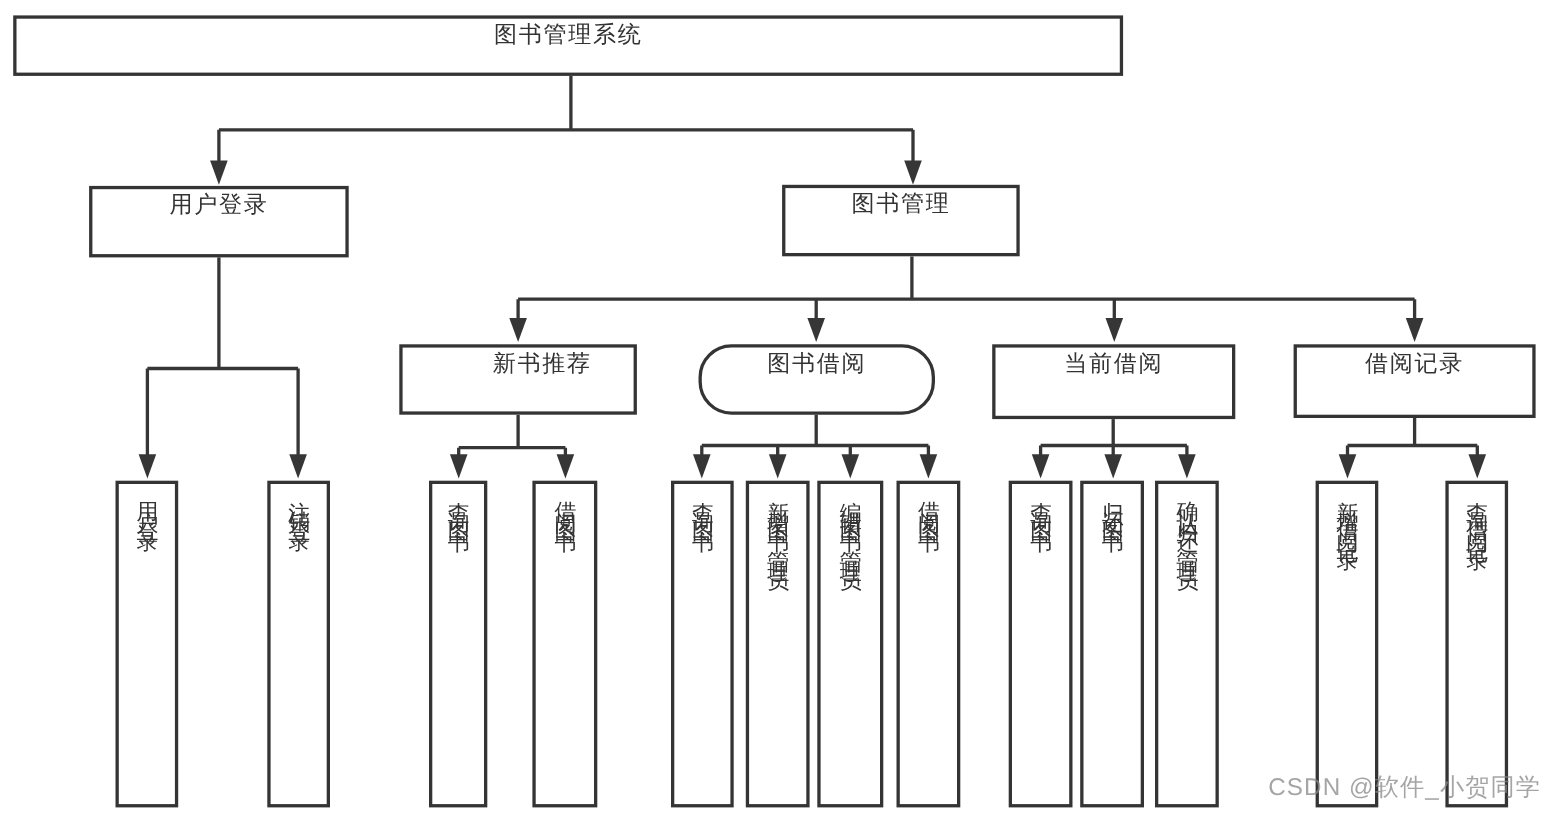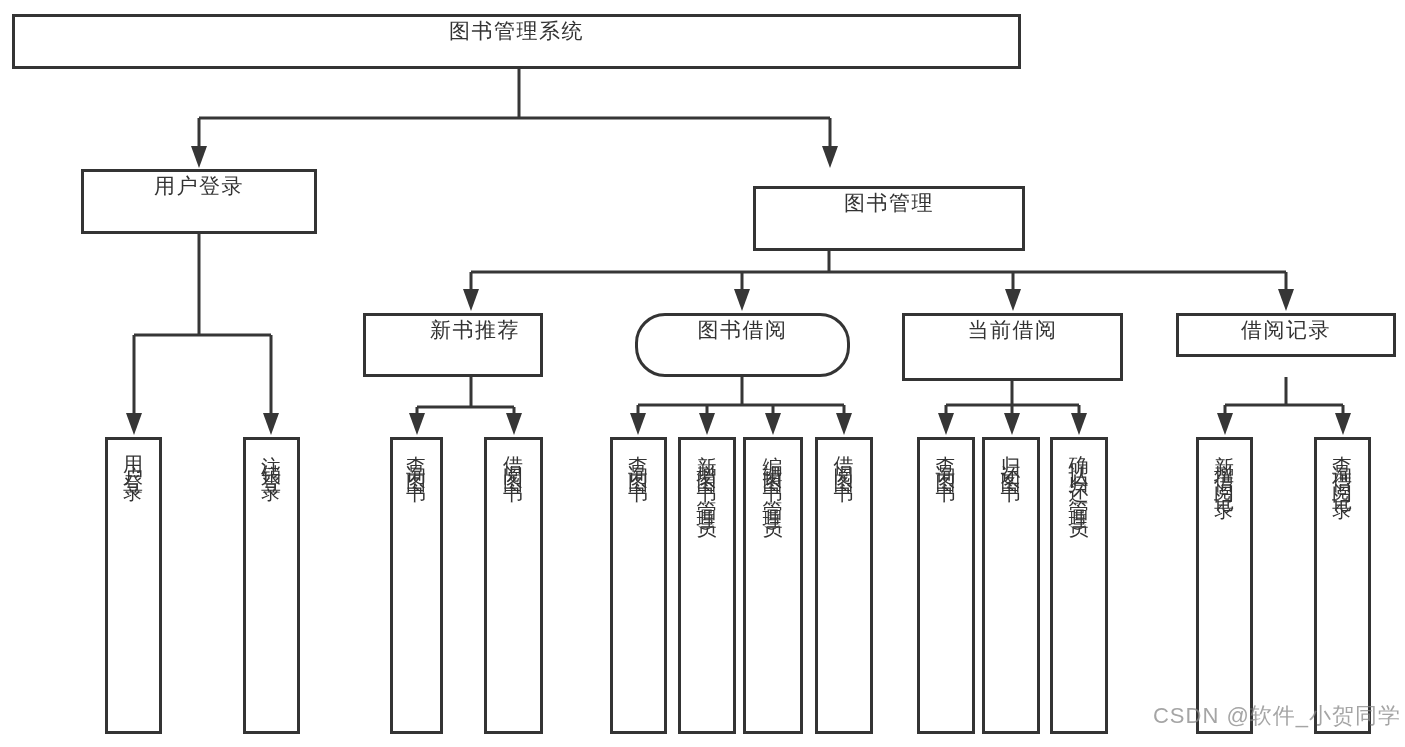--- a/index.html
+++ b/index.html
@@ -115,34 +115,34 @@
     </g>
   </svg>
 
   <div class="node" style="left:12px; top:14px; width:1009px; height:55px;">
     <span class="hlabel">图书管理系统</span>
   </div>
 
   <div class="node" style="left:81px; top:169px; width:236px; height:65px;">
     <span class="hlabel">用户登录</span>
   </div>
-  <div class="node" style="left:711px; top:186px; width:272px; height:65px;margin-left:42px;">
+  <div class="node" style="left:711px; top:168px; width:216px; height:65px;">
     <span class="hlabel">图书管理</span>
   </div>
 
-  <div class="node" style="left:363px; top:313px; width:180px; height:64px;padding-left:44px;">
+  <div class="node" style="left:363px; top:313px; width:216px; height:64px;padding-left:44px;">
     <span class="hlabel">新书推荐</span>
   </div>
   <div class="node" style="left:635px; top:313px; width:215px; height:64px;border-radius:30px;">
     <span class="hlabel">图书借阅</span>
   </div>
   <div class="node" style="left:902px; top:313px; width:221px; height:68px;">
     <span class="hlabel">当前借阅</span>
   </div>
-  <div class="node" style="left:1176px; top:313px; width:220px; height:44px;">
+  <div class="node" style="left:1176px; top:313px; width:220px; height:67px;">
     <span class="hlabel">借阅记录</span>
   </div>
 
   <div class="node" style="left:105px; top:437px; width:57px; height:297px;">
     <span class="vtext">用户登录</span>
   </div>
   <div class="node" style="left:243px; top:437px; width:57px; height:297px;">
     <span class="vtext">注销登录</span>
   </div>
 

